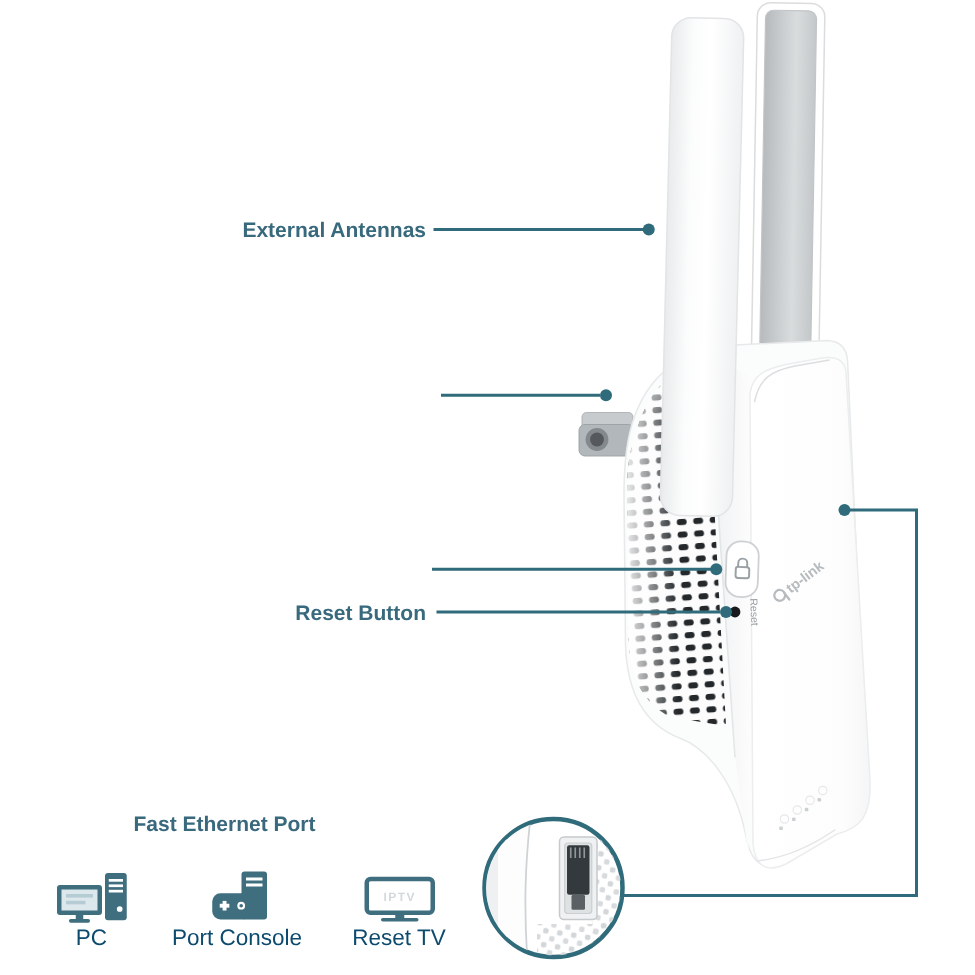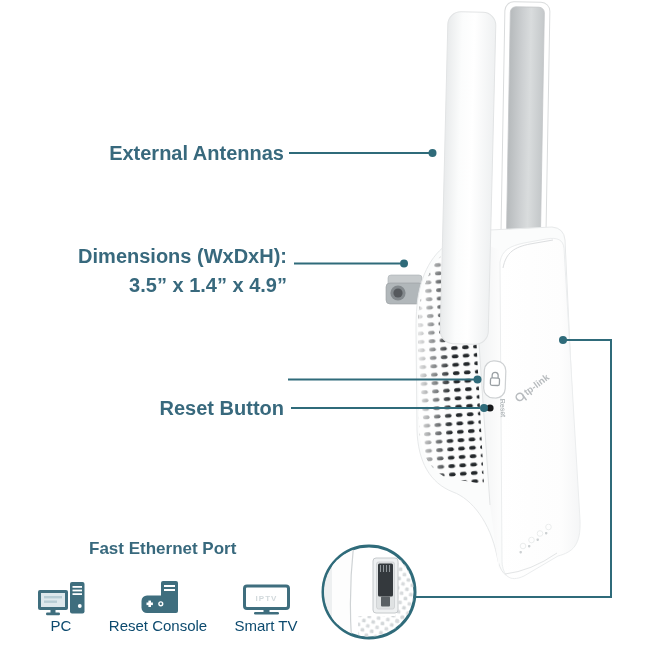--- a/index.html
+++ b/index.html
@@ -3,28 +3,28 @@
 <meta charset="utf-8">
 <style>
   html,body{margin:0;padding:0;background:#fff;}
   .stage{
     position:relative;width:650px;height:650px;background:#ffffff;overflow:hidden;
     font-family:"Liberation Sans",sans-serif;
   }
   .scene{position:absolute;left:0;top:0;width:650px;height:650px;}
   .scene text{font-family:"Liberation Sans",sans-serif;}
   .lbl{
-    position:absolute;color:#38697d;font-size:20px;font-weight:700;
+    position:absolute;color:#38697d;font-size:14px;font-weight:700;
     line-height:20px;white-space:nowrap;text-align:right;
   }
   .lbl.ext{top:143px;right:366px;}
   .lbl.dims{top:242px;right:363px;line-height:29px;}
   .lbl.wps{top:369px;right:372px;}
   .lbl.reset{top:398px;right:366px;}
-  .lbl.eth{top:539px;left:89px;font-size:17px;text-align:left;}
+  .lbl.eth{top:539px;left:89px;font-size:14px;text-align:left;}
   .dev-label{
     position:absolute;top:617px;color:#0c4a6e;font-size:15px;font-weight:400;
     text-align:center;white-space:nowrap;
   }
   .dev-label.pc{left:21px;width:80px;}
   .dev-label.console{left:102px;width:112px;}
   .dev-label.tv{left:216px;width:100px;}
 </style>
 </head>
 <body>
@@ -240,26 +240,22 @@
     <g>
       <rect x="244.5" y="586" width="44" height="22.5" rx="2.5" fill="#ffffff" stroke="#3f6e7e" stroke-width="3"></rect>
       <text x="266.5" y="600.5" font-size="8" font-weight="700" fill="#d2d9dc" letter-spacing="1" text-anchor="middle">IPTV</text>
       <rect x="263.5" y="609.5" width="6" height="2.8" fill="#3f6e7e"></rect>
       <rect x="254" y="612" width="25" height="2.4" rx="1.2" fill="#3f6e7e"></rect>
     </g>
   </svg>
 
   <div class="lbl ext">External Antennas</div>
 
-  <div class="lbl dims">
-    <div>Dimensions (WxDxH):</div>
-    <div>3.5” x 1.4” x 4.9”</div>
-  </div>
 
 
   <div class="lbl reset">Reset Button</div>
 
   <div class="lbl eth">Fast Ethernet Port</div>
 
   <div class="dev-label pc">PC</div>
-  <div class="dev-label console">Reset Console</div>
-  <div class="dev-label tv">Smart TV</div>
+  <div class="dev-label console">Port Console</div>
+  <div class="dev-label tv">Reset TV</div>
 </div>
 
 </body></html>

